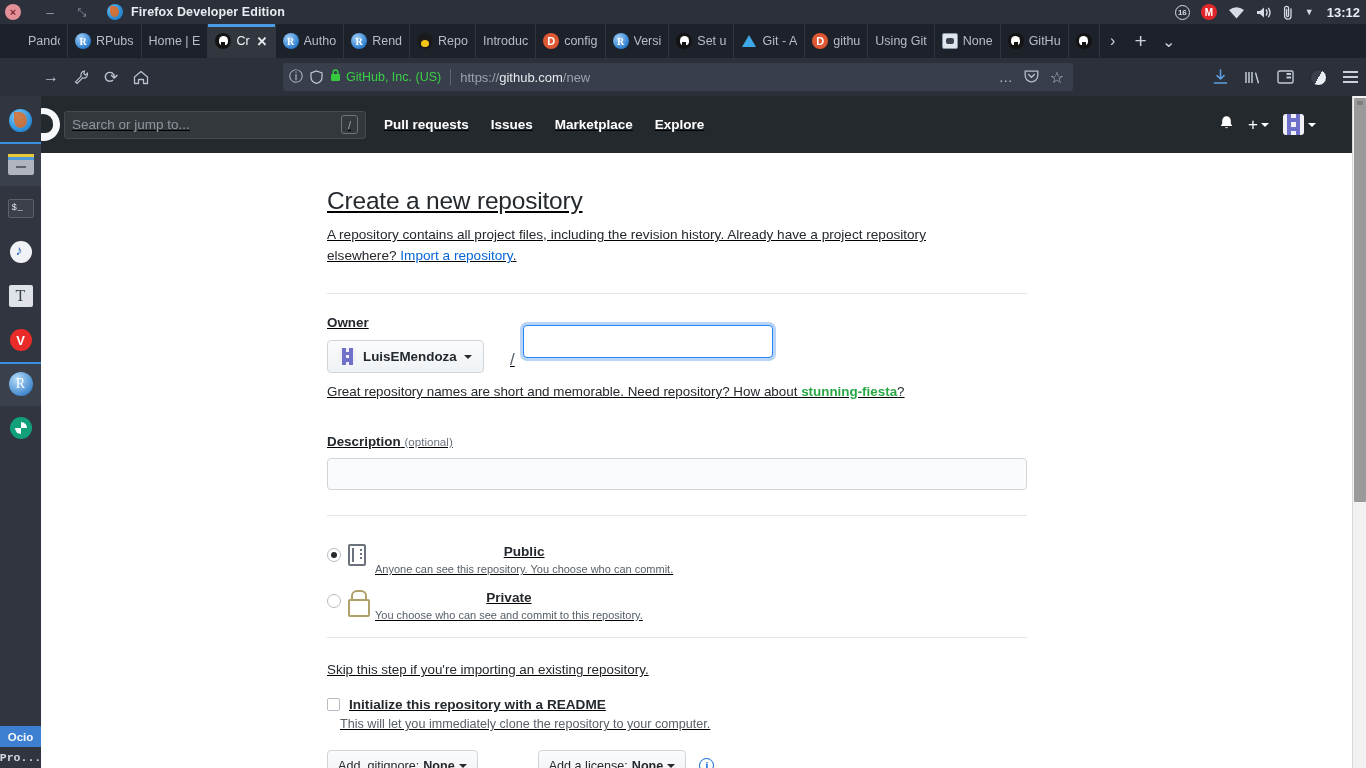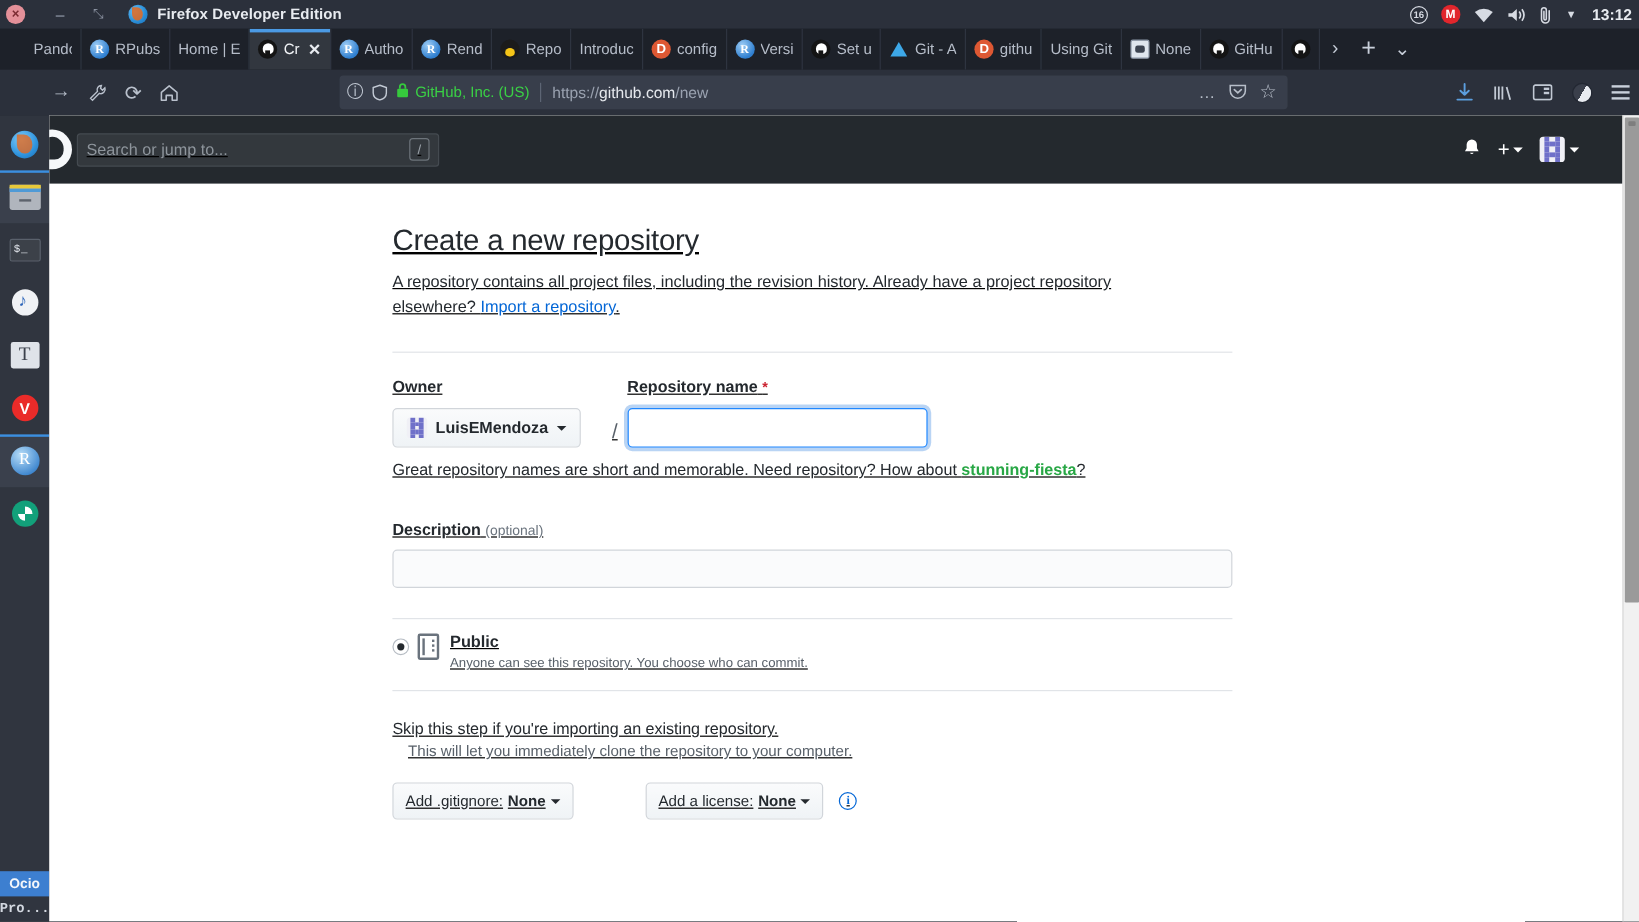--- a/index.html
+++ b/index.html
@@ -349,21 +349,21 @@
 
   .desc-block { margin-top: 35px; }
   .opt { font-size: 11.6px; color: #6a737d; font-weight: normal; }
   .desc-input {
     margin-top: 9px; width: 700px; height: 32px;
     border: 1px solid #d1d5da; border-radius: 4px; background: #fafbfc;
     padding: 0 9px; font-size: 13.4px; outline: none;
     font-family: "Liberation Sans", sans-serif;
   }
 
-  .vis-block { margin-top: 10px; }
+  .vis-block { margin-top: 26px; text-align: center; }
   .vis-row { display: flex; align-items: flex-start; gap: 0; margin-bottom: 13px; }
   .radio {
     width: 14px; height: 14px; border-radius: 50%; border: 1px solid #b6bcc3;
     background: #fff; margin-top: 6px; flex: 0 0 14px;
     display: flex; align-items: center; justify-content: center;
   }
   .radio.on::after {
     content: ""; width: 6px; height: 6px; border-radius: 50%; background: #24292e;
   }
   .vis-icon { width: 32px; flex: 0 0 32px; display: flex; justify-content: center; margin-top: 2px; }
@@ -650,20 +650,26 @@
   </div>
 
   <div class="viewport">
 
     <div class="gh-header">
       <div class="gh-mark"></div>
       <div class="gh-search">
         <input placeholder="Search or jump to..." style="">
         <span class="slash-badge">/</span>
       </div>
+      <div class="gh-nav">
+        <a href="#">Pull requests</a>
+        <a href="#">Issues</a>
+        <a href="#">Marketplace</a>
+        <a href="#">Explore</a>
+      </div>
       <div class="gh-right">
         <span class="bell">
           <svg width="15" height="16" viewBox="0 0 15 16">
               <path d="M7.5 1.2a4.3 4.3 0 0 0-4.3 4.3v3L1.8 11h11.4l-1.4-2.5v-3A4.3 4.3 0 0 0 7.5 1.2z" fill="#fff"></path>
               <path d="M6 12.2a1.6 1.6 0 0 0 3 0z" fill="#fff"></path>
             </svg>
         </span>
         <span class="plusmenu">
             <span style="font-size:17px;line-height:1">+</span>
             <i class="caret"></i>
@@ -739,21 +745,20 @@
                   <i></i>
                   <i class="on"></i>
                   <i></i>
               </span>
               <span>LuisEMendoza</span>
               <i class="caret"></i>
             </div>
           </div>
           <div class="slash">/</div>
           <div class="name-col">
-            <div class="lbl"><span>Repository name</span> <span class="req">*</span></div>
             <input class="name-input" autofocus="" value="" style="">
           </div>
         </div>
 
         <div class="hint">
           <span>Great repository names are short and memorable. Need repository? How about </span><b>stunning-fiesta</b><span>?</span>
         </div>
 
         <div class="desc-block">
           <div class="lbl"><span>Description</span> <span class="opt">(optional)</span></div>
@@ -766,26 +771,42 @@
           <div class="vis-row">
             <span class="radio on"></span>
             <span class="vis-icon">
                 <span class="repo-glyph"></span>
               </span>
             <span class="vis-text">
               <span class="vis-title">Public</span>
               <div class="vis-sub">Anyone can see this repository. You choose who can commit.</div>
             </span>
           </div>
+          <div class="vis-row">
+            <span class="radio"></span>
+            <span class="vis-icon">
+                <span class="lock-glyph"></span>
+              </span>
+            <span class="vis-text">
+              <span class="vis-title">Private</span>
+              <div class="vis-sub">You choose who can see and commit to this repository.</div>
+            </span>
+          </div>
         </div>
 
         <div class="rule" style="margin-top:16px"></div>
 
         <div class="skip-block">
           <div class="skip-text">Skip this step if you're importing an existing repository.</div>
+          <div class="readme-row">
+            <span class="checkbox"></span>
+            <span class="readme-text">
+              <span class="readme-title">Initialize this repository with a README</span>
+            </span>
+          </div>
           <div class="readme-sub">This will let you immediately clone the repository to your computer.</div>
           <div class="btn-row">
             <span class="sel-btn">
                 <span>Add .gitignore: </span>
                 <b>None</b>
                 <i class="caret"></i>
               </span>
             <span class="sel-btn" style="margin-left:47px">
                 <span>Add a license: </span>
                 <b>None</b>

